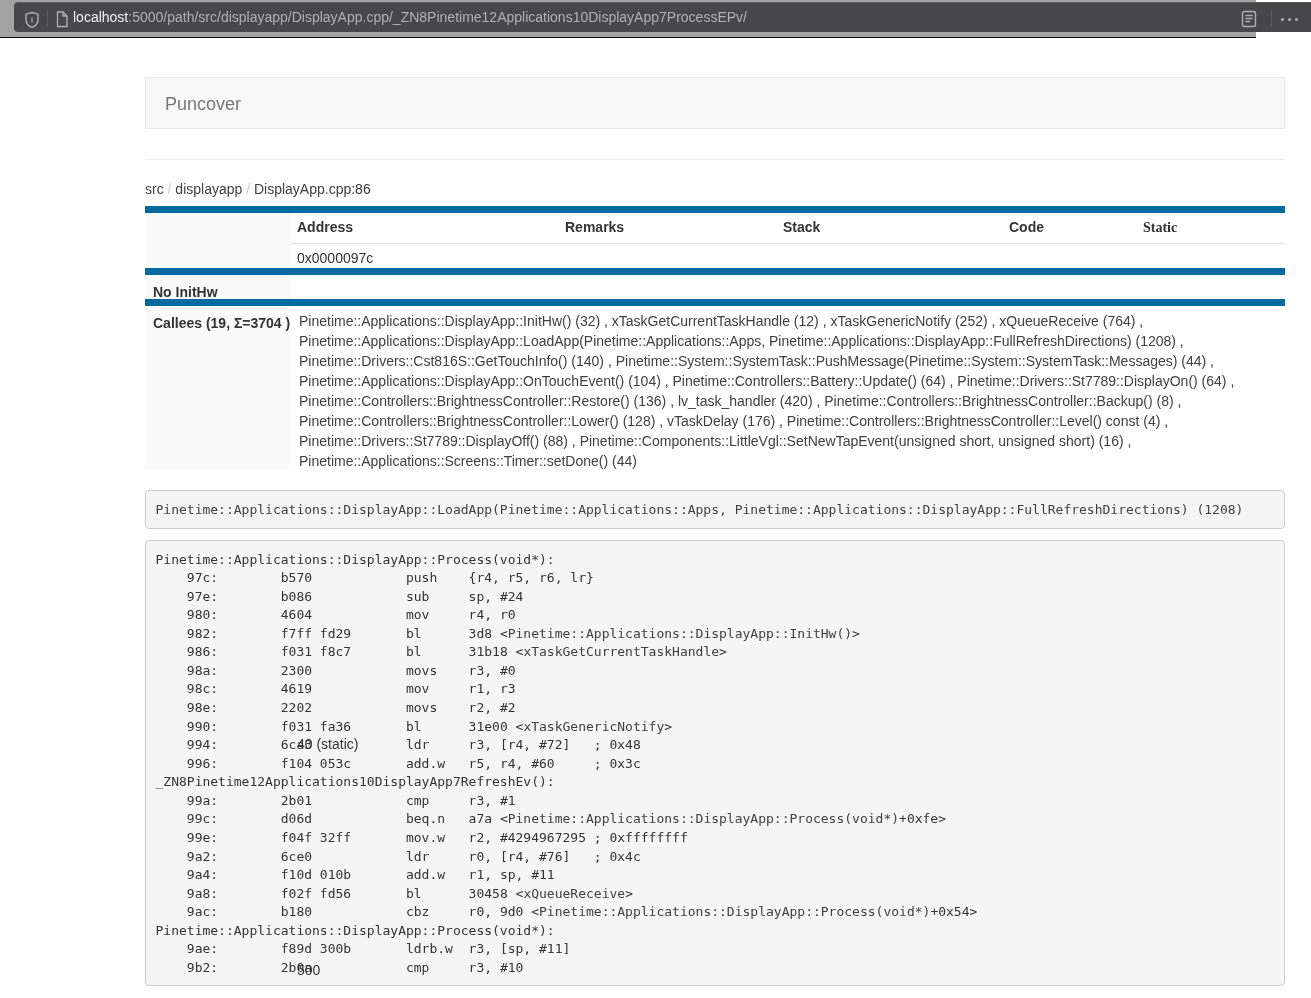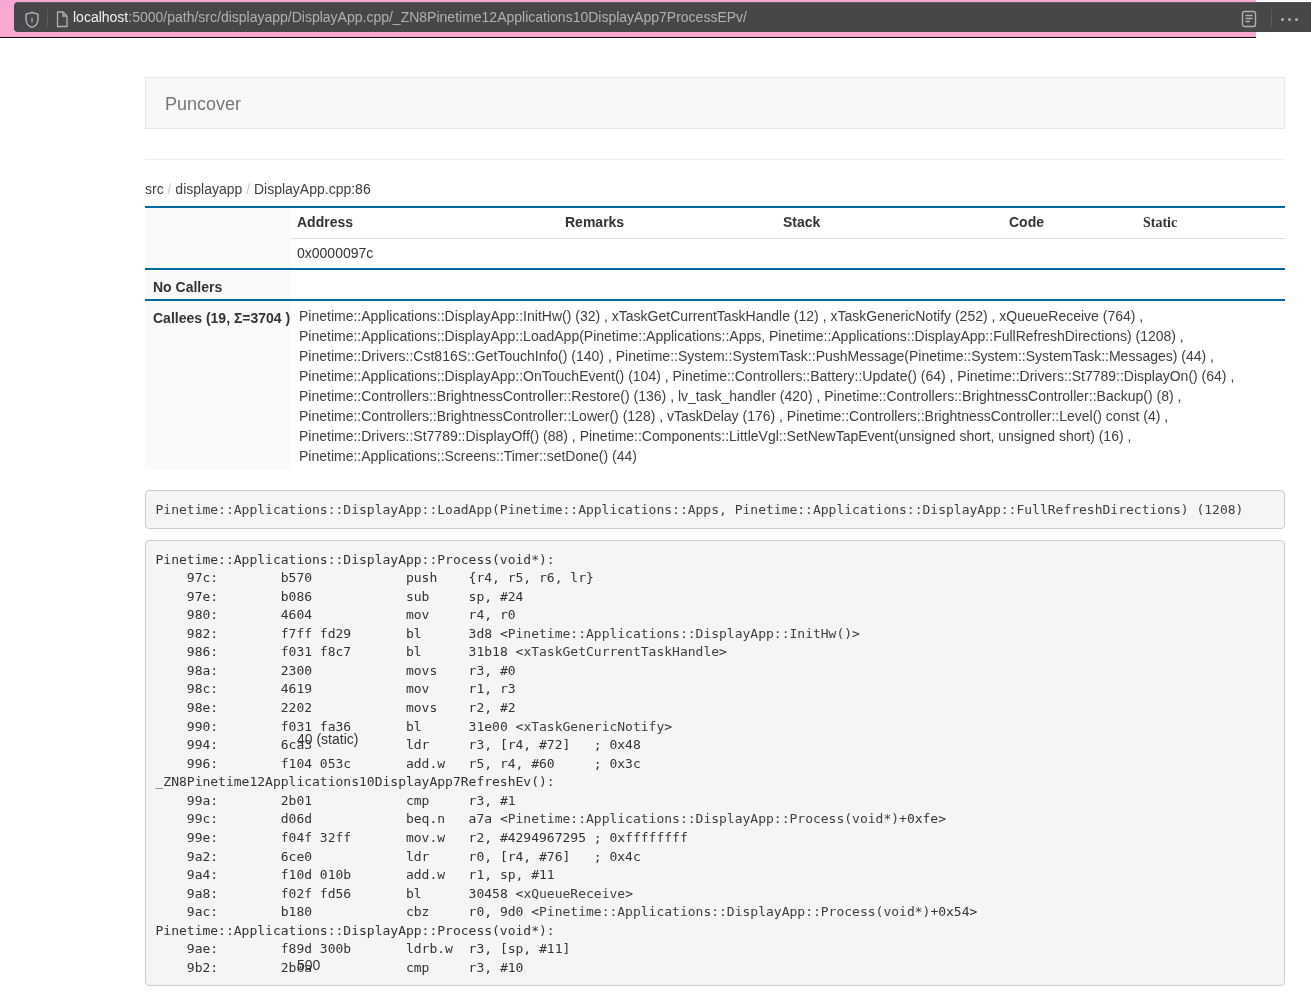--- a/index.html
+++ b/index.html
@@ -1,20 +1,20 @@
 <!DOCTYPE html>
 <html><head>
 <meta charset="utf-8">
 <style>
   * { margin:0; padding:0; box-sizing:border-box; }
   html,body { width:1311px; height:998px; overflow:hidden; background:#fff; }
   body { font-family:"Liberation Sans", sans-serif; color:#333; font-size:14px; }
 
   
-  .topbar { position:relative; width:1256px; height:38px; background:#f9a8d4; }
+  .topbar { position:relative; width:1256px; height:38px; background:#a3a3a3; }
   .topbar .bottomline { position:absolute; left:0; bottom:0; width:100%; height:1px; background:#0c0c0d; }
   .urlbar { position:absolute; left:14px; top:2px; width:1302px; height:30px; background:#474749;
             border-top:1px solid #5a5a5c; border-radius:4px 0 0 4px; }
   .urlbar .icon { position:absolute; top:0; }
   .vsep { position:absolute; width:1px; height:18px; top:6px; background:#5c5c60; }
   .urltext { position:absolute; left:59px; top:6px; font-size:14px; white-space:nowrap; color:#b1b1b3; }
   .urltext .host { color:#f1f1f2; }
   .dots { position:absolute; top:15px; line-height:0; font-size:0; }
   .dots i { display:inline-block; width:3.4px; height:3.4px; border-radius:50%; background:#b1b1b3; margin-right:3.6px; }
 
@@ -23,21 +23,21 @@
   .navbar { margin-top:39px; height:52px; background:#f8f8f8; border:1px solid #e7e7e7; border-radius:0; }
   .brand { display:inline-block; padding:16px 19px; font-size:18px; line-height:20px; color:#777; }
   hr.rule { border:none; border-top:1px solid #eee; margin-top:30px; }
   .breadcrumb { margin-top:19px; height:20px; line-height:20px; }
   a.lnk { color:#404040; text-decoration:none; cursor:pointer; }
   .bc-sep { color:#ccc; }
 
   
   .fn-table { margin-top:7px; width:1140px; }
   .row { display:flex; width:100%; }
-  .row.bt { border-top:2px solid #0369a1;justify-content:center; }
+  .row.bt { border-top:7px solid #0369a1;justify-content:center; }
   .cell-th { width:146px; flex:0 0 146px; background:#fafafa; font-weight:bold; padding:8px; line-height:19px; white-space:nowrap; overflow:visible; }
   .cell-td { flex:1 1 auto; padding:8px; line-height:19px; min-width:0; }
   .r1 { height:33px; }
   .r2 { height:62px; }
   .r2 .cell-td { padding:0; }
   .r3 { height:31px; }
   .r4 { height:171px; }
   .r4 .cell-td { padding:5px 8px; }
   .fn-name { vertical-align:top; }
   .cube { display:inline-block; vertical-align:-2px; margin-right:4px; }
@@ -119,21 +119,21 @@
             <div class="ic c0">0x0000097c</div>
             <div class="ic c1"></div>
             <div class="ic c2">40 (static)</div>
             <div class="ic c3">500</div>
             <div class="ic c4"></div>
           </div>
         </div>
       </div>
     </div>
     <div class="row r3 bt">
-      <div class="cell-th">No Callers</div>
+      <div class="cell-th">No InitHw</div>
       <div class="cell-td"></div>
     </div>
     <div class="row r4 bt">
       <div class="cell-th">Callees (19, Σ=3704 )</div>
       <div class="cell-td" id="callees">
           <div class="callee-line"><a class="lnk">Pinetime::Applications::DisplayApp::InitHw() (32)</a> , <a class="lnk">xTaskGetCurrentTaskHandle (12)</a> , <a class="lnk">xTaskGenericNotify (252)</a> , <a class="lnk">xQueueReceive (764)</a> ,</div>
           <div class="callee-line"><a class="lnk">Pinetime::Applications::DisplayApp::LoadApp(Pinetime::Applications::Apps, Pinetime::Applications::DisplayApp::FullRefreshDirections) (1208)</a> ,</div>
           <div class="callee-line"><a class="lnk">Pinetime::Drivers::Cst816S::GetTouchInfo() (140)</a> , <a class="lnk">Pinetime::System::SystemTask::PushMessage(Pinetime::System::SystemTask::Messages) (44)</a> ,</div>
           <div class="callee-line"><a class="lnk">Pinetime::Applications::DisplayApp::OnTouchEvent() (104)</a> , <a class="lnk">Pinetime::Controllers::Battery::Update() (64)</a> , <a class="lnk">Pinetime::Drivers::St7789::DisplayOn() (64)</a> ,</div>
           <div class="callee-line"><a class="lnk">Pinetime::Controllers::BrightnessController::Restore() (136)</a> , <a class="lnk">lv_task_handler (420)</a> , <a class="lnk">Pinetime::Controllers::BrightnessController::Backup() (8)</a> ,</div>

